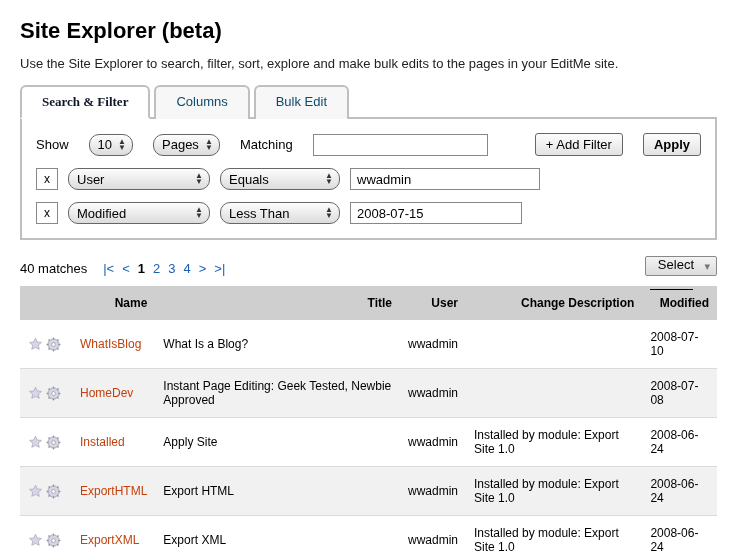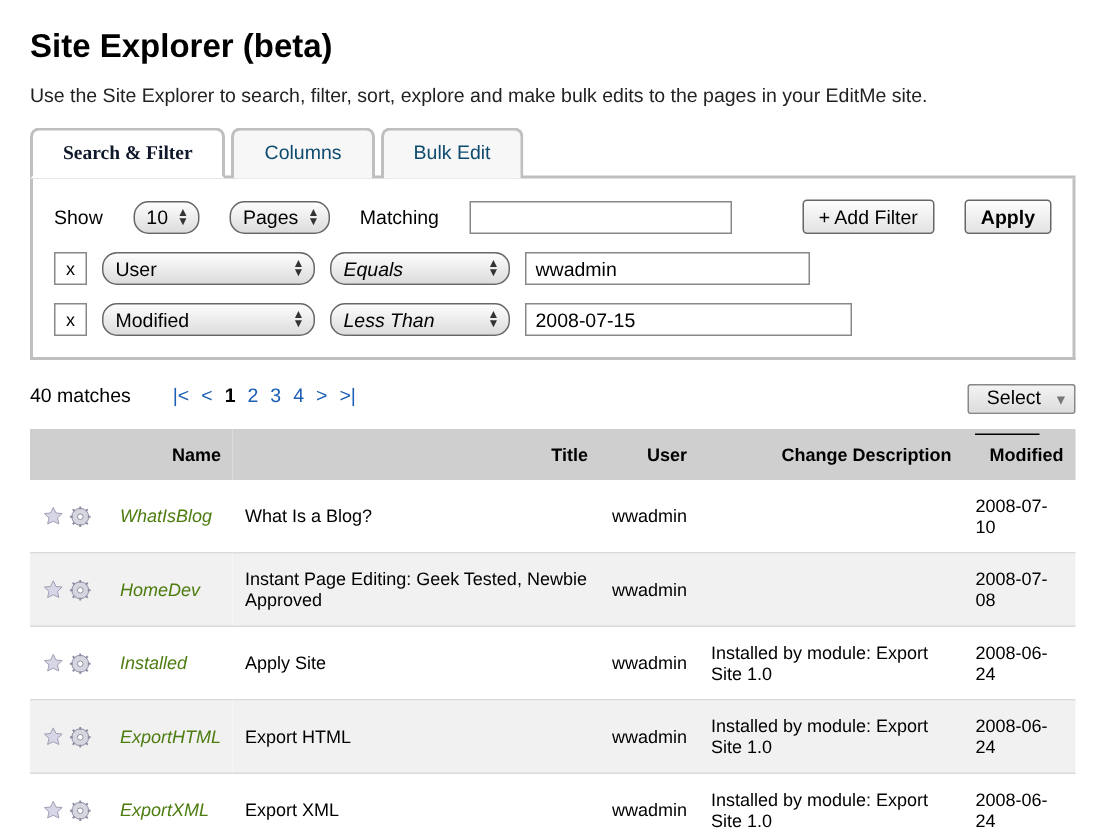--- a/index.html
+++ b/index.html
@@ -63,21 +63,21 @@
     padding: 2px 20px 2px 8px;
     border: 1px solid #666;
     border-radius: 10px;
     background: linear-gradient(#fdfdfd, #dcdcdc);
     font-size: 13px;
     position: relative;
     height: 22px;
     cursor: pointer;
   }
   .pill.wide { min-width: 142px; }
-  .pill.med  { min-width: 120px; font-style: italic; }
+  .pill.med  { min-width: 120px; }
   .pill .arrows {
     position: absolute;
     right: 6px;
     top: 50%;
     transform: translateY(-50%);
     font-size: 8px;
     line-height: 6px;
     color: #333;
   }
   .pill .arrows span { display:block; }
@@ -101,22 +101,22 @@
   .xbtn {
     border: 1px solid #888;
     background: #fff;
     width: 22px; height: 22px;
     font-size: 12px;
     cursor: pointer;
   }
   
   .resbar {
     display: flex;
-    align-items: flex-start;
-    gap: 28px;
+    align-items: flex-end;
+    gap: 16px;
     margin: 16px 0 10px 0;
   }
   .paginator { display:flex; gap:8px; align-items:center; }
   .paginator a { color:#1a5fb4; text-decoration:none; cursor:pointer; }
   .paginator .current { color:#000; font-weight:bold; }
   .selectdrop {
     margin-left:auto;
     border:1px solid #888;
     background: linear-gradient(#f3f3f3, #dcdcdc);
     height:20px;
@@ -139,21 +139,21 @@
     text-align:right;
     font-size:12px;
     font-weight:bold;
     padding: 10px 8px;
   }
   thead th.mod { position:relative; }
   thead th.mod .over { position:absolute; left:8px; top:3px; right:24px; border-top:1px solid #000; }
   tbody tr { border-bottom:1px solid #dadada; }
   tbody tr:nth-child(even) { background:#f1f1f1; }
   tbody td { padding: 10px 8px; font-size:12px; vertical-align: middle; }
-  td.link a { color:#4d7c0f; text-decoration:none; cursor:pointer;font-style:italic; }
+  td.link a { color:#c2410c; text-decoration:none; cursor:pointer; }
   .iconcell { width:52px; white-space:nowrap; }
   .iconcell svg { vertical-align:middle; margin-right:3px; }
 </style>
 </head>
 <body>
 
 <h1>Site Explorer (beta)</h1>
 <p class="intro">Use the Site Explorer to search, filter, sort, explore and make bulk edits to the pages in your EditMe site.</p>
 
 <div class="tab-bar">
@@ -214,21 +214,21 @@
           <span>▼</span>
         </span>
     </span>
     <span class="pill med">
       <span>Less Than</span>
       <span class="arrows">
           <span>▲</span>
           <span>▼</span>
         </span>
     </span>
-    <input class="txtinput" style="width: 218px;" type="text" value="2008-07-15">
+    <input class="txtinput" style="width: 172px;" type="text" value="2008-07-15">
   </div>
 </div>
 
 <div class="resbar">
   <span>40 matches</span>
   <span class="paginator">
     <a>|&lt;</a>
     <a>&lt;</a>
     <span class="current">1</span>
     <a>2</a>

